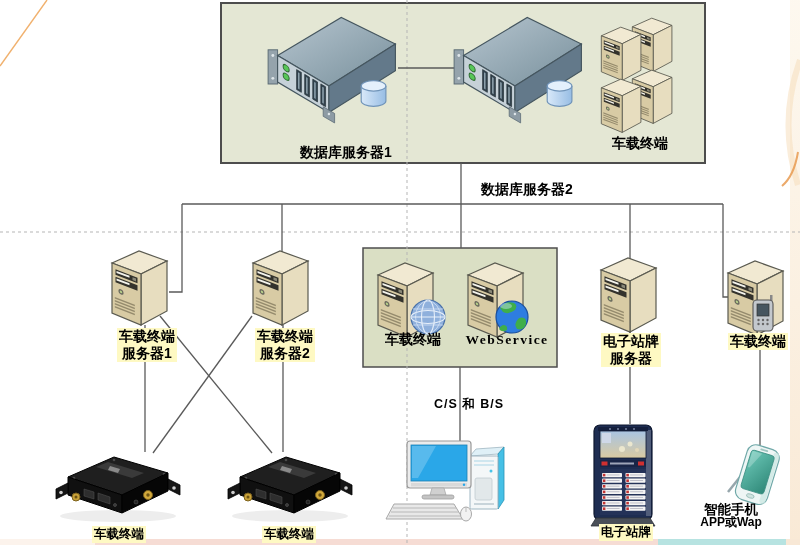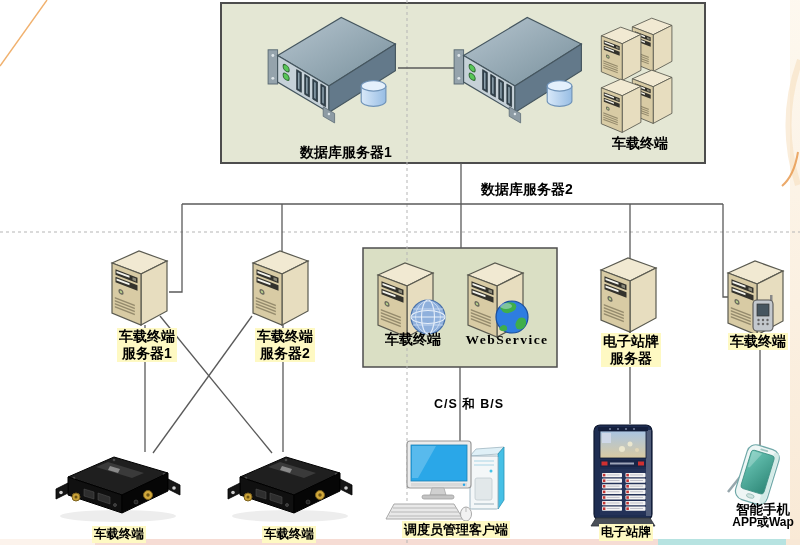--- a/index.html
+++ b/index.html
@@ -334,21 +334,20 @@
 <div class="lbl bgw" style="left:631px;top:333px;">
   <div>电子站牌</div>
   <div>服务器</div>
 </div>
 <div class="lbl bgw" style="left:758px;top:333px;">车载终端</div>
 
 <div class="lbl csbs" style="left:461px;top:396px;margin-left:8px;">C/S 和 B/S</div>
 
 <div class="lbl bgw sm" style="left:119px;top:526px;">车载终端</div>
 <div class="lbl bgw sm" style="left:289px;top:526px;">车载终端</div>
-<div class="lbl bgw md" style="left:456px;top:521px;">调度员管理客户端</div>
 <div class="lbl bgw sm" style="left:626px;top:524px;">电子站牌</div>
 
-<div class="lbl" style="left:763px;top:504px;">
+<div class="lbl" style="left:731px;top:504px;">
   <span class="sp1">智能手机</span>
   <span class="sp2">APP或Wap</span>
 </div>
 
 </div>
 
 </body></html>

